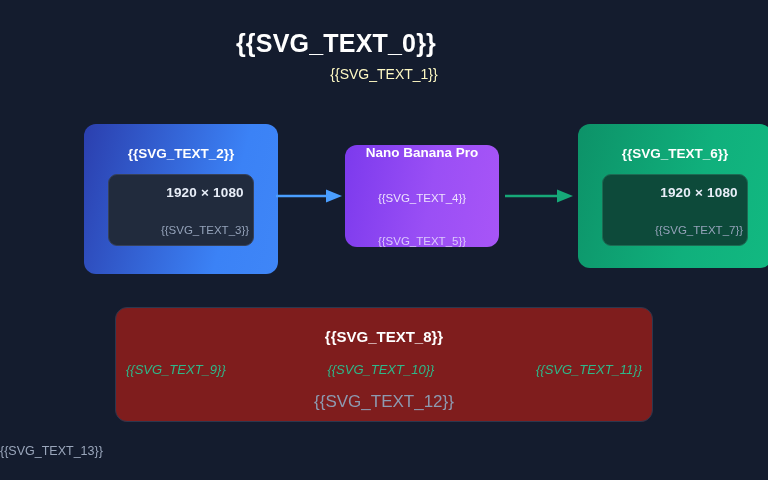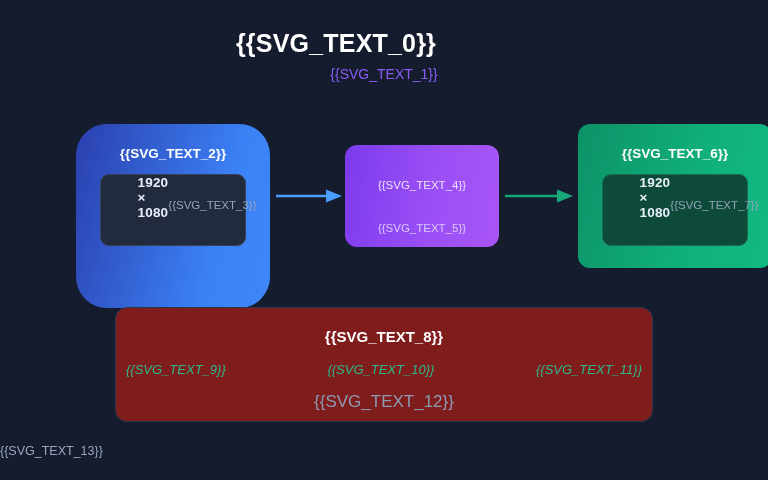--- a/index.html
+++ b/index.html
@@ -33,21 +33,21 @@
     color: #ffffff;
     letter-spacing: 0.2px;
   }
   .page-subtitle {
     position: absolute;
     left: 0;
     top: 66px;
     width: 768px;
     text-align: center;
     font-size: 14px;
-    color: #8b5cf6;
+    color: #fef9c3;
   }
 
   
   .card {
     position: absolute;
     border-radius: 12px;
     box-sizing: border-box;
   }
   .card-title {
     position: absolute;
@@ -56,45 +56,44 @@
     text-align: center;
     font-size: 13.5px;
     font-weight: bold;
     color: #ffffff;
   }
   .thumb {
     position: absolute;
     border-radius: 9px;
     box-sizing: border-box;
     display: flex;
-    flex-direction: row;
-    align-items: flex-start;
+    flex-direction: column;
+    align-items: center;
     justify-content: center;
     padding-left: 48px;
   }
   .thumb-res {
     font-size: 13.5px;
     font-weight: bold;
     color: #e8eef8;
     letter-spacing: 0.2px;
   }
   .thumb-cap {
     margin-top: 24px;
     font-size: 11.5px;
     color: #95a3ba;
   }
 
   
   #card-input {
-    left: 76px;
+    left: 84px;
     top: 124px;
     width: 194px;
-    height: 184px;
+    height: 150px;
     background: linear-gradient(105deg, #2b3fae 0%, #3b82f6 72%, #3f86f7 100%);
-    border-radius: 31px;
   }
   #card-input .card-title { top: 22px; }
   #card-input .thumb {
     left: 24px;
     top: 50px;
     width: 146px;
     height: 72px;
     background: #212b3d;
     border: 1px solid #36415a;
   }
@@ -228,20 +227,21 @@
   </div>
 
   <div class="arrow" id="arrow-input-model">
     <svg width="68" height="16" viewBox="0 0 68 16">
       <line x1="0" y1="8" x2="53" y2="8" stroke="#4a9eff" stroke-width="2.6"></line>
       <polygon points="50,1.5 66,8 50,14.5" fill="#4a9eff"></polygon>
     </svg>
   </div>
 
   <div class="card" id="card-model">
+    <div class="model-name">Nano Banana Pro</div>
     <div class="model-line">{{SVG_TEXT_4}}</div>
     <div class="model-line last">{{SVG_TEXT_5}}</div>
   </div>
 
   <div class="arrow" id="arrow-model-output">
     <svg width="70" height="16" viewBox="0 0 70 16">
       <line x1="0" y1="8" x2="55" y2="8" stroke="#16a878" stroke-width="2.6"></line>
       <polygon points="52,1.5 68,8 52,14.5" fill="#16a878"></polygon>
     </svg>
   </div>

